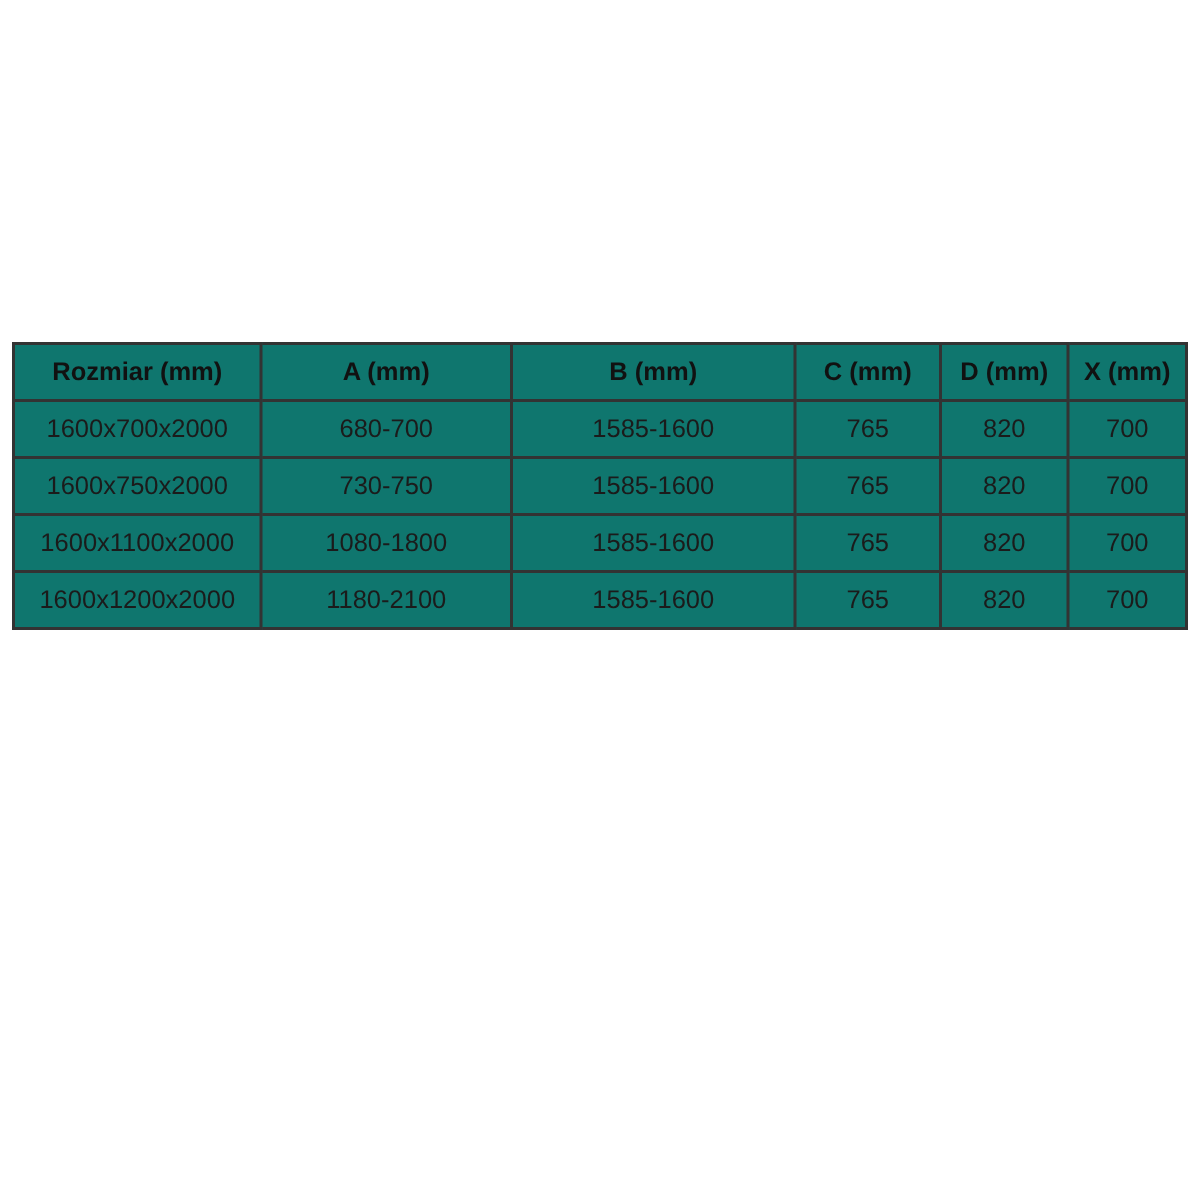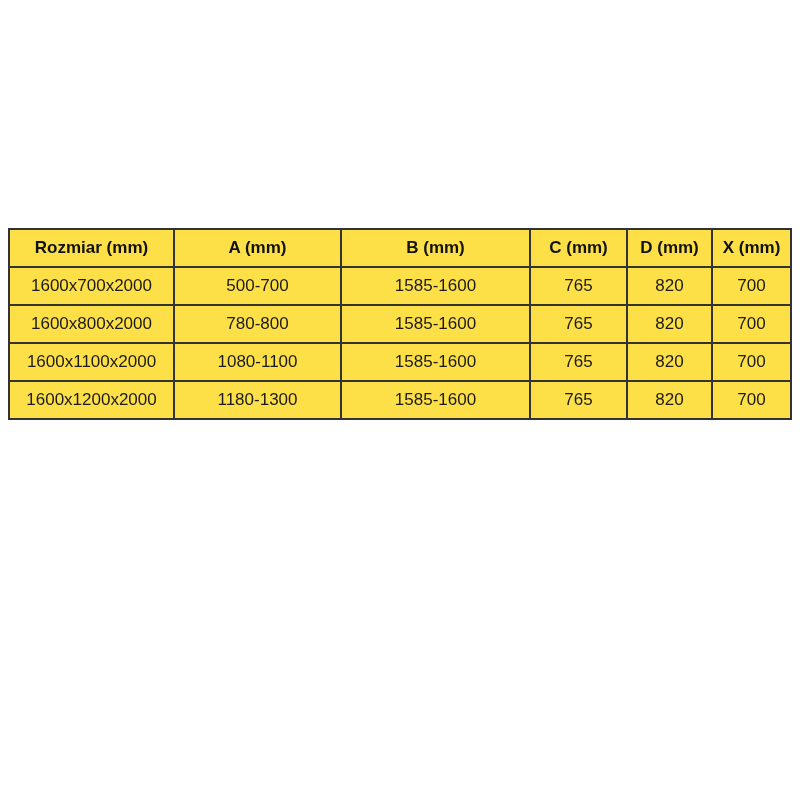--- a/index.html
+++ b/index.html
@@ -16,21 +16,21 @@
     height: 800px;
     background: #ffffff;
   }
   table.spec-table {
     position: absolute;
     left: 8px;
     top: 228px;
     width: 782px;
     border-collapse: collapse;
     table-layout: fixed;
-    background: #fde047;
+    background: #0f766e;
   }
   table.spec-table th,
   table.spec-table td {
     border: 2px solid #333333;
     height: 38px;
     text-align: center;
     vertical-align: middle;
     font-size: 17px;
     color: #1b1b1b;
     white-space: nowrap;
@@ -67,45 +67,45 @@
         <th>A (mm)</th>
         <th>B (mm)</th>
         <th>C (mm)</th>
         <th>D (mm)</th>
         <th>X (mm)</th>
       </tr>
     </thead>
     <tbody>
         <tr>
           <td>1600x700x2000</td>
-          <td>500-700</td>
+          <td>680-700</td>
           <td>1585-1600</td>
           <td>765</td>
           <td>820</td>
           <td>700</td>
         </tr>
         <tr>
-          <td>1600x800x2000</td>
-          <td>780-800</td>
+          <td>1600x750x2000</td>
+          <td>730-750</td>
           <td>1585-1600</td>
           <td>765</td>
           <td>820</td>
           <td>700</td>
         </tr>
         <tr>
           <td>1600x1100x2000</td>
-          <td>1080-1100</td>
+          <td>1080-1800</td>
           <td>1585-1600</td>
           <td>765</td>
           <td>820</td>
           <td>700</td>
         </tr>
         <tr>
           <td>1600x1200x2000</td>
-          <td>1180-1300</td>
+          <td>1180-2100</td>
           <td>1585-1600</td>
           <td>765</td>
           <td>820</td>
           <td>700</td>
         </tr>
       </tbody>
   </table>
 </div>
 
 </body></html>

